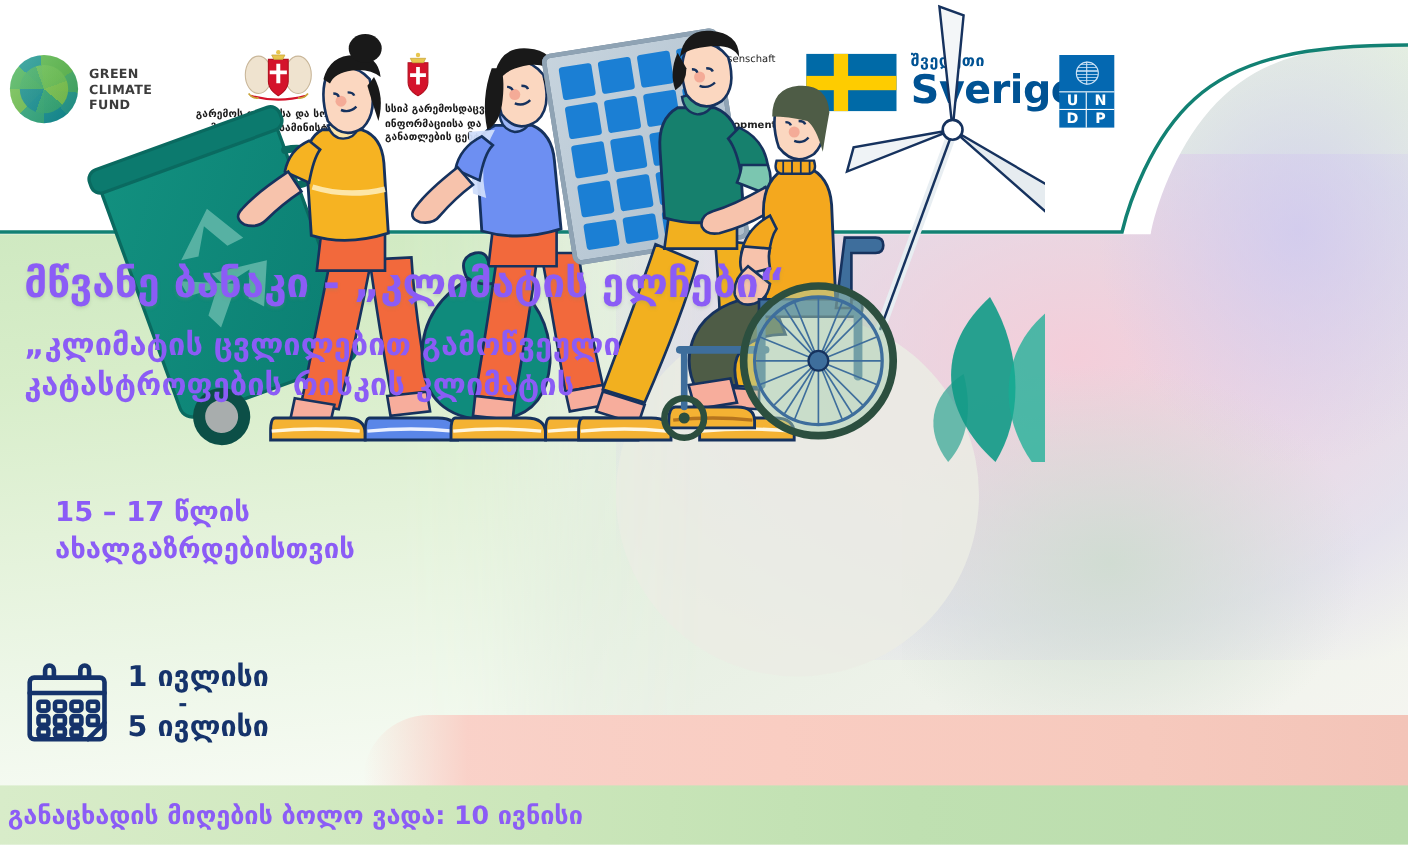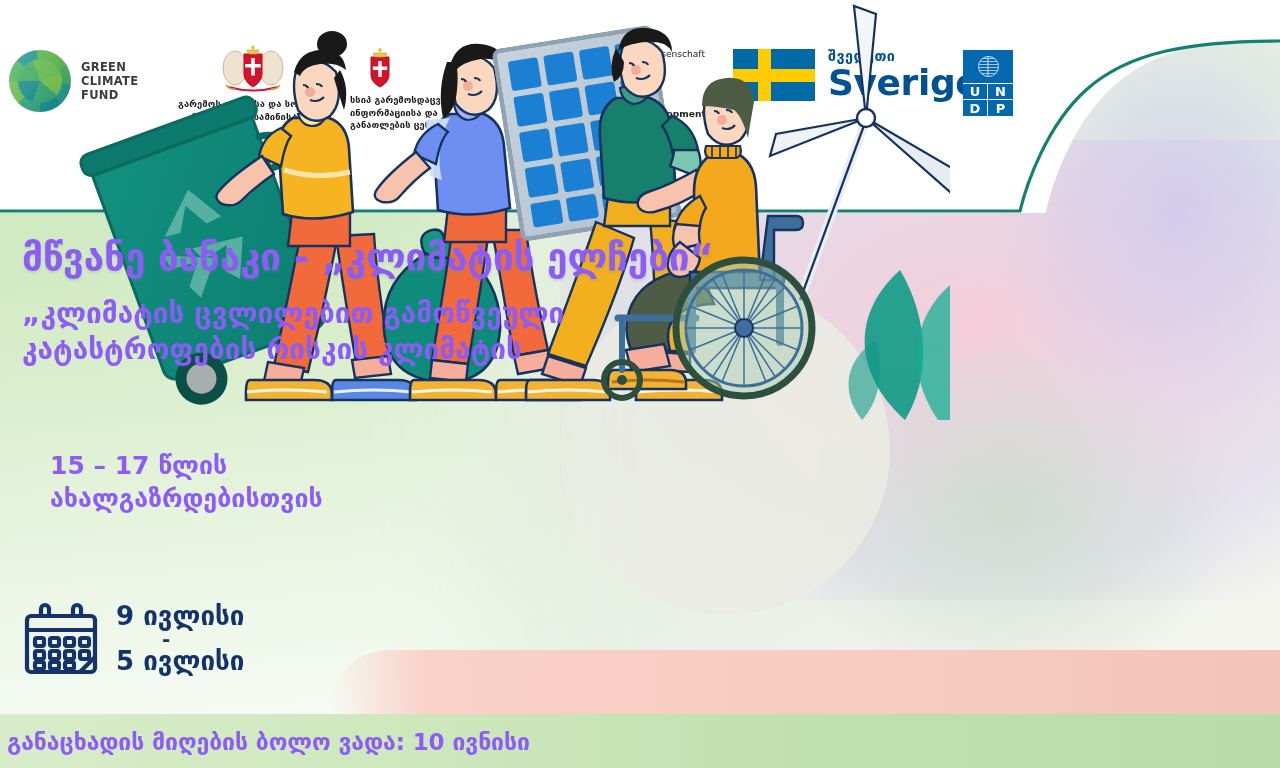--- a/index.html
+++ b/index.html
@@ -451,20 +451,20 @@
         <rect x="28" y="51" width="9" height="8" rx="2"></rect>
         <rect x="43" y="51" width="9" height="8" rx="2"></rect>
         <rect x="58" y="51" width="9" height="8" rx="2"></rect>
         <rect x="13" y="62" width="9" height="7" rx="2"></rect>
         <rect x="28" y="62" width="9" height="7" rx="2"></rect>
         <rect x="43" y="62" width="9" height="7" rx="2"></rect>
         <path d="M58,72 L73,57"></path>
       </g>
     </svg>
     <div class="dates">
-      <div>9 ივლისი</div>
+      <div>1 ივლისი</div>
       <span class="dash">-</span>
       <div>5 ივლისი</div>
     </div>
   </div>
 
   <div class="txt deadline">განაცხადის მიღების ბოლო ვადა: 10 ივნისი</div>
 </div>
 
 </body></html>

